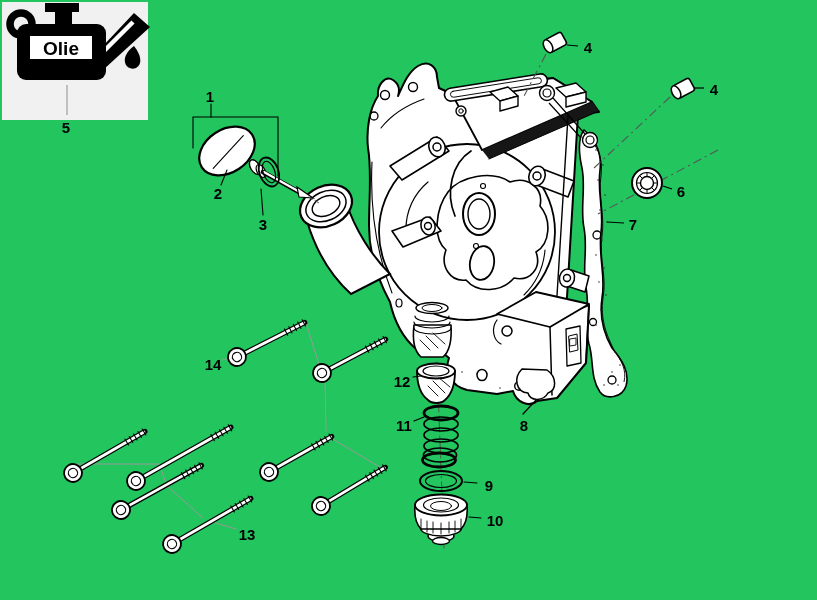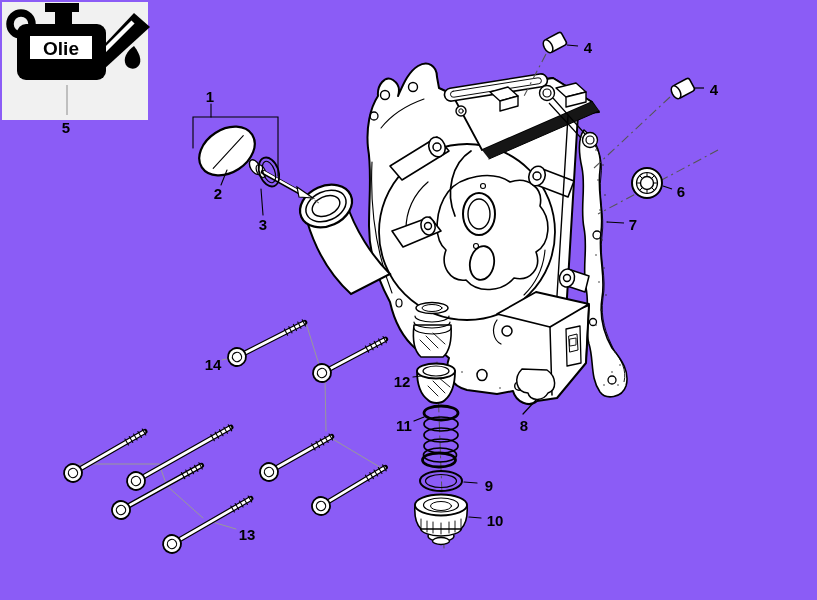--- a/index.html
+++ b/index.html
@@ -1,16 +1,16 @@
 <!DOCTYPE html>
 <html><head>
 <meta charset="utf-8">
 <style>
   html,body{margin:0;padding:0;background:#fff;}
-  .stage{position:relative;width:817px;height:600px;background:#8b5cf6;overflow:hidden;
+  .stage{position:relative;width:817px;height:600px;background:#22c55e;overflow:hidden;
          font-family:"Liberation Sans", sans-serif;}
   svg{display:block;}
   text.callout{font-family:"Liberation Sans", sans-serif;font-weight:bold;font-size:15px;fill:#000;
                text-anchor:middle;dominant-baseline:central;}
   text.icon-label{font-family:"Liberation Sans", sans-serif;font-weight:bold;font-size:19px;fill:#000;
                   text-anchor:middle;dominant-baseline:central;}
 </style>
 </head>
 <body>
 

